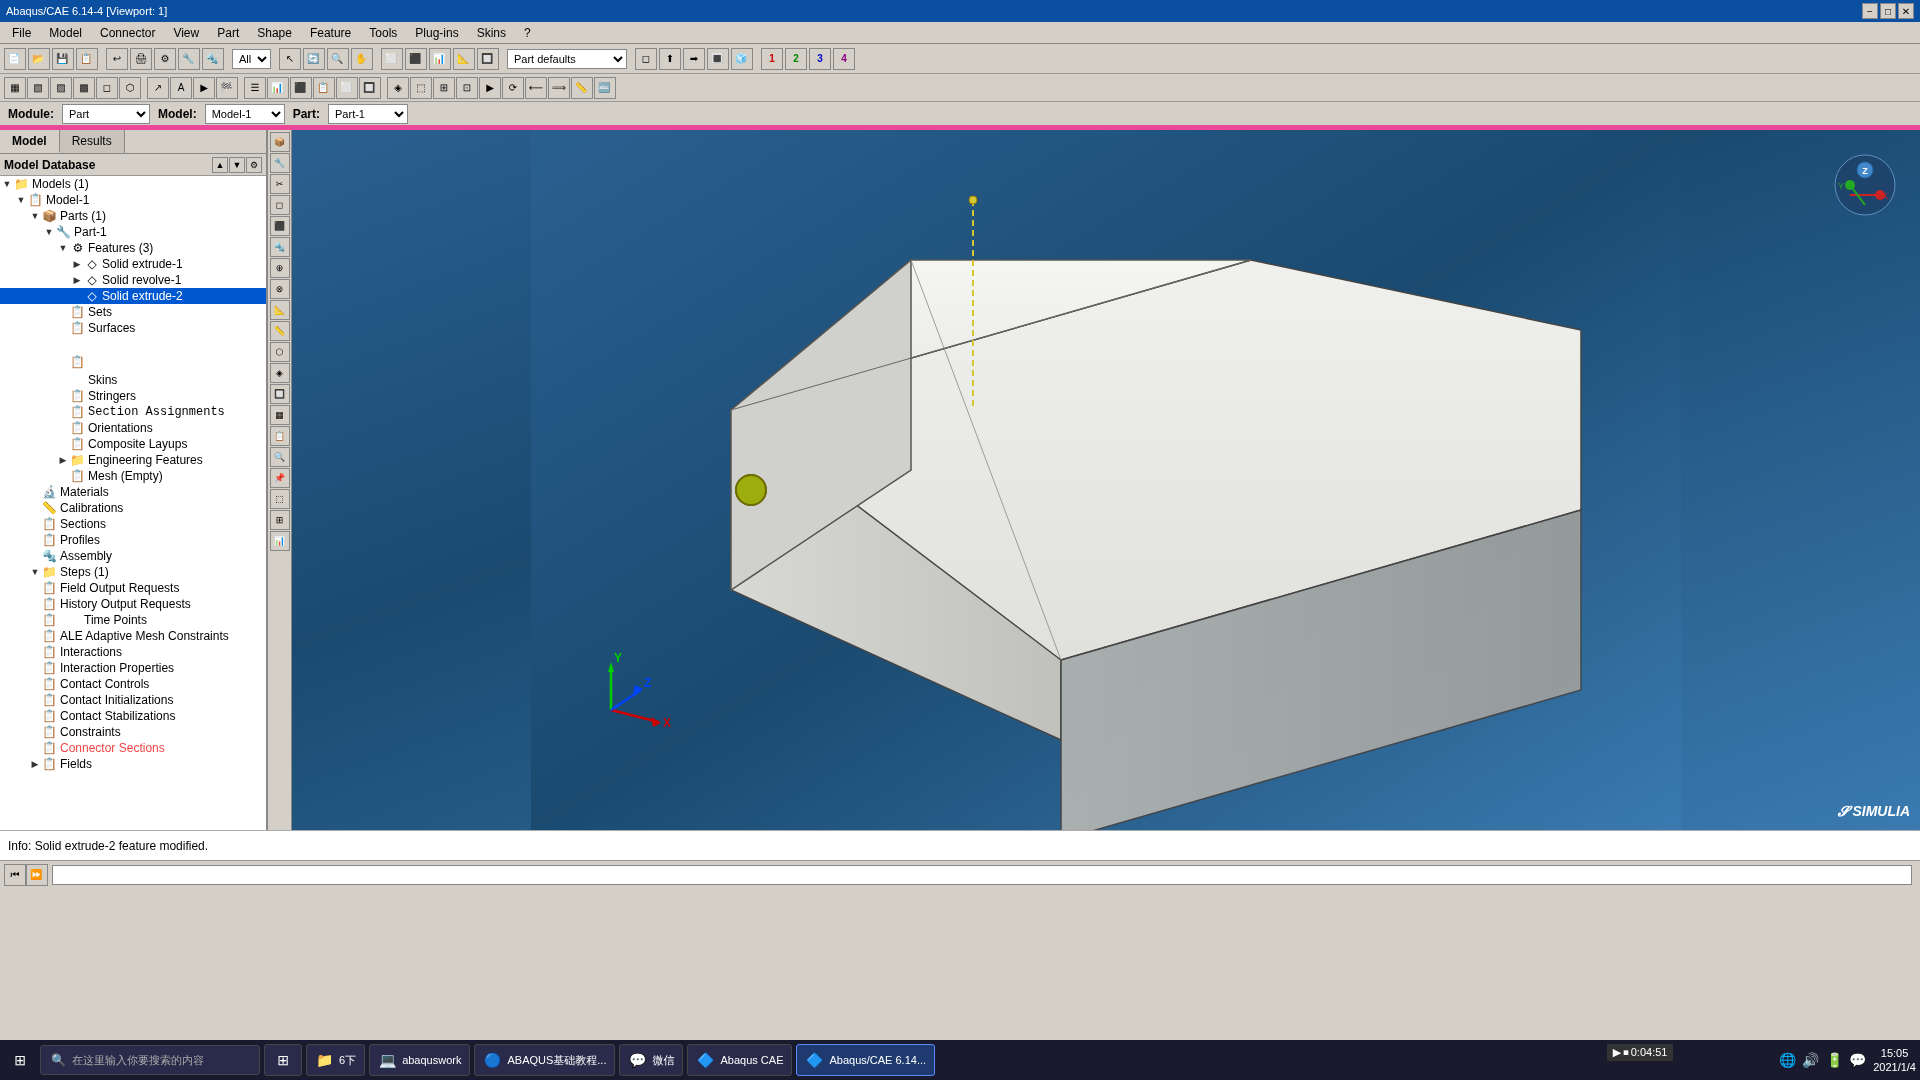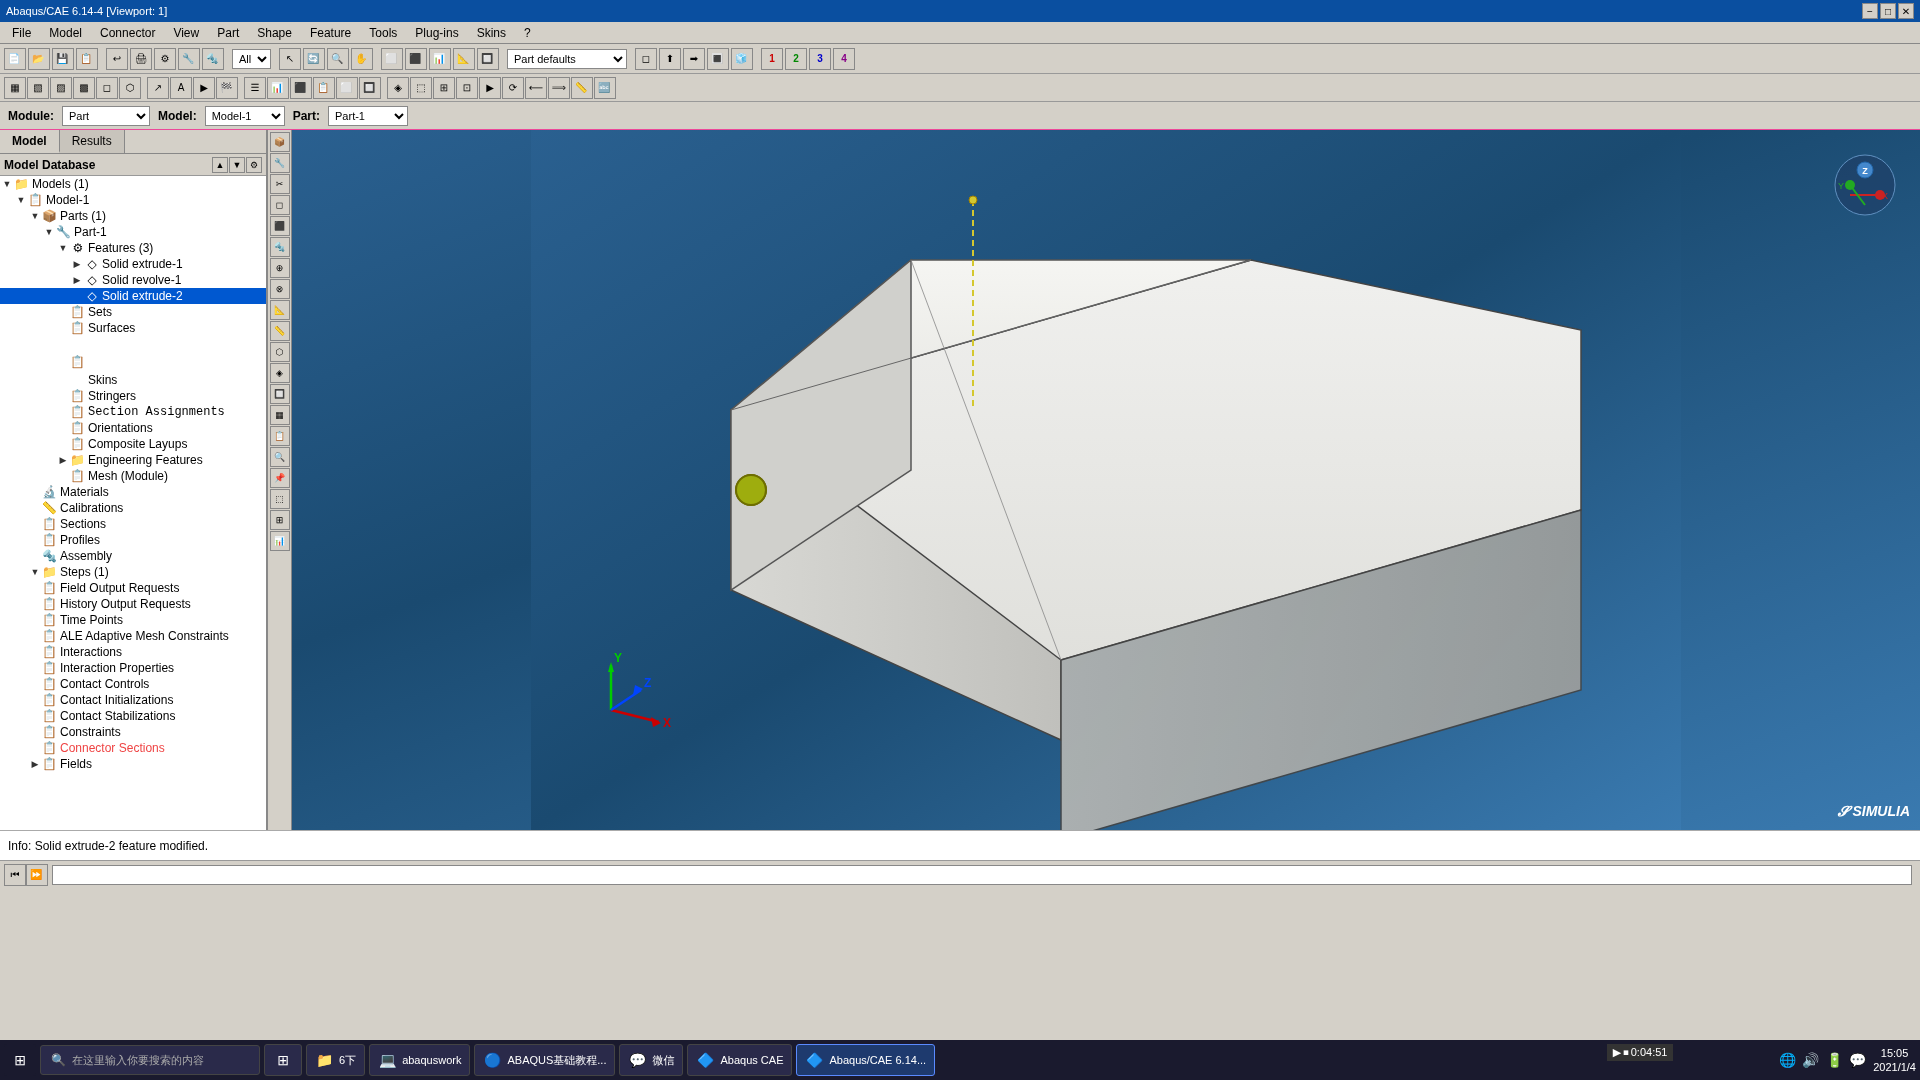--- a/index.html
+++ b/index.html
@@ -73,21 +73,21 @@
     }
 
     
     #modulebar {
       height: 28px;
       background: #d4d0c8;
       display: flex;
       align-items: center;
       padding: 2px 8px;
       gap: 8px;
-      border-bottom: 1px solid #ec4899;
+      border-bottom: 5px solid #ec4899;
       font-size: 12px;
     }
     .module-label { font-weight: bold; }
     .module-select {
       height: 20px; font-size: 11px; background: white;
       border: 1px solid #888; padding: 0 2px; min-width: 80px;
     }
 
     
     #main-layout {
@@ -510,21 +510,21 @@
         <div class="tree-item">
           <span class="tree-indent" style="width:56px; display:inline-block;"></span>
           <span class="tree-expand">▶</span>
           <span class="tree-icon" style="font-size:12px;">📁</span>
           <span class="tree-label" style="color:#000;">Engineering Features</span>
         </div>
         <div class="tree-item">
           <span class="tree-indent" style="width:56px; display:inline-block;"></span>
           <span class="tree-expand"> </span>
           <span class="tree-icon" style="font-size:12px;">📋</span>
-          <span class="tree-label" style="color:#000;">Mesh (Module)</span>
+          <span class="tree-label" style="color:#000;">Mesh (Empty)</span>
         </div>
         <div class="tree-item">
           <span class="tree-indent" style="width:28px; display:inline-block;"></span>
           <span class="tree-expand"> </span>
           <span class="tree-icon" style="font-size:12px;">🔬</span>
           <span class="tree-label" style="color:#000;">Materials</span>
         </div>
         <div class="tree-item">
           <span class="tree-indent" style="width:28px; display:inline-block;"></span>
           <span class="tree-expand"> </span>
@@ -564,21 +564,21 @@
         <div class="tree-item">
           <span class="tree-indent" style="width:28px; display:inline-block;"></span>
           <span class="tree-expand"> </span>
           <span class="tree-icon" style="font-size:12px;">📋</span>
           <span class="tree-label" style="color:#000;">History Output Requests</span>
         </div>
         <div class="tree-item">
           <span class="tree-indent" style="width:28px; display:inline-block;"></span>
           <span class="tree-expand"> </span>
           <span class="tree-icon" style="font-size:12px;">📋</span>
-          <span class="tree-label" style="color:#000;">Time Points</span>
+          <span class="tree-label" style="color:#000;margin-left:24px;">Time Points</span>
         </div>
         <div class="tree-item">
           <span class="tree-indent" style="width:28px; display:inline-block;"></span>
           <span class="tree-expand"> </span>
           <span class="tree-icon" style="font-size:12px;">📋</span>
           <span class="tree-label" style="color:#000;">ALE Adaptive Mesh Constraints</span>
         </div>
         <div class="tree-item">
           <span class="tree-indent" style="width:28px; display:inline-block;"></span>
           <span class="tree-expand"> </span>

